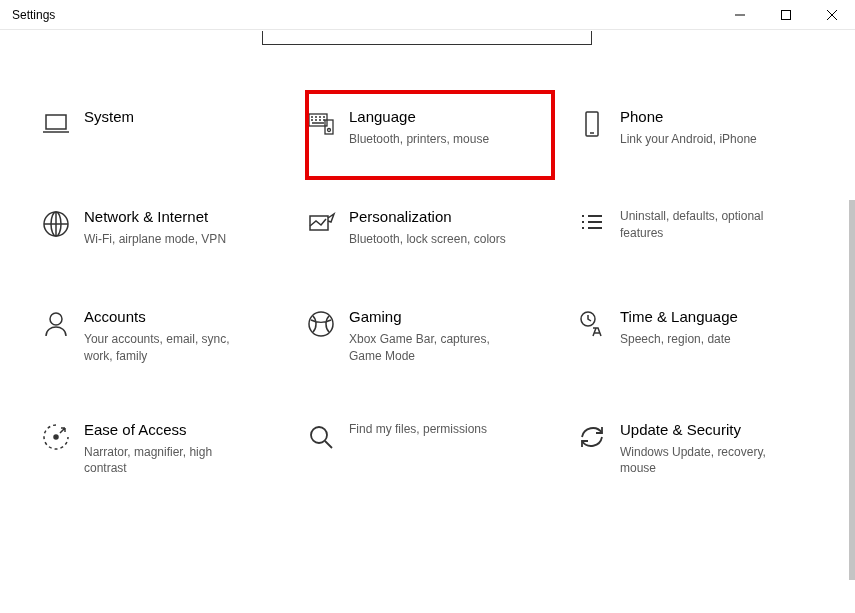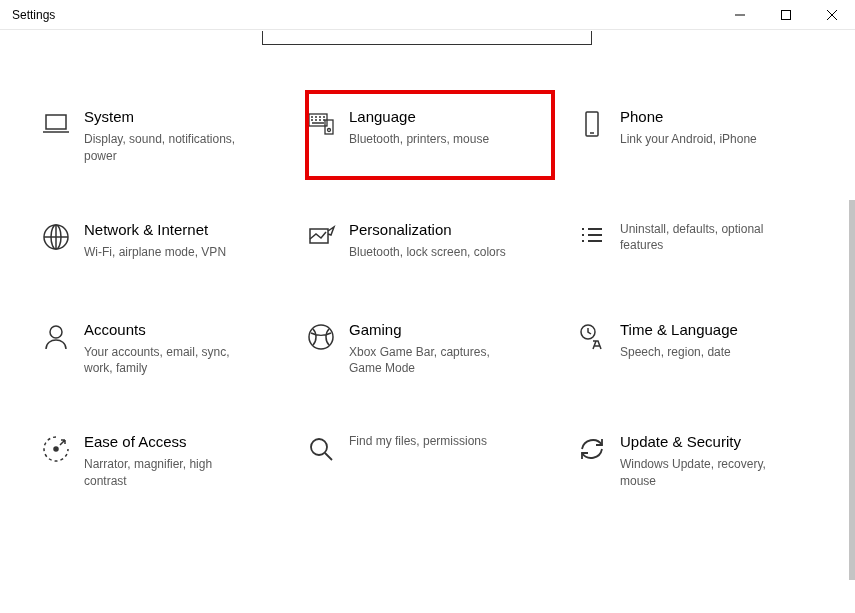--- a/index.html
+++ b/index.html
@@ -135,21 +135,20 @@
 
   <div class="tile">
     <div class="tile-icon">
       <svg width="32" height="32" viewBox="0 0 32 32" fill="none" stroke="#333" stroke-width="1.5">
         <rect x="6" y="7" width="20" height="14"></rect>
           <path d="M3 24 h26"></path>
       </svg>
     </div>
     <div class="tile-text">
       <div class="tile-title">System</div>
-      <div class="tile-desc">Display, sound, notifications, power</div>
     </div>
   </div>
 
   <div class="tile">
     <div class="tile-icon">
       <svg width="32" height="32" viewBox="0 0 32 32" fill="none" stroke="#333" stroke-width="1.3">
         <rect x="4" y="6" width="18" height="12"></rect>
           <path d="M6 9h2M10 9h2M14 9h2M18 9h2M6 12h2M10 12h2M14 12h2M18 12h2M7 15h12"></path>
         <rect x="20" y="12" width="8" height="14"></rect>
           <circle cx="24" cy="22" r="1.5"></circle>

